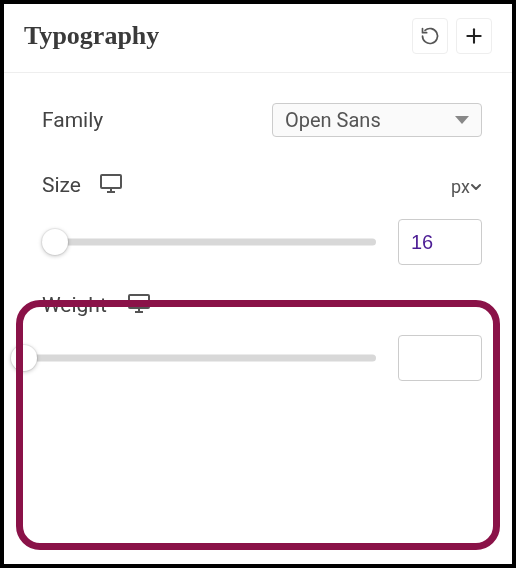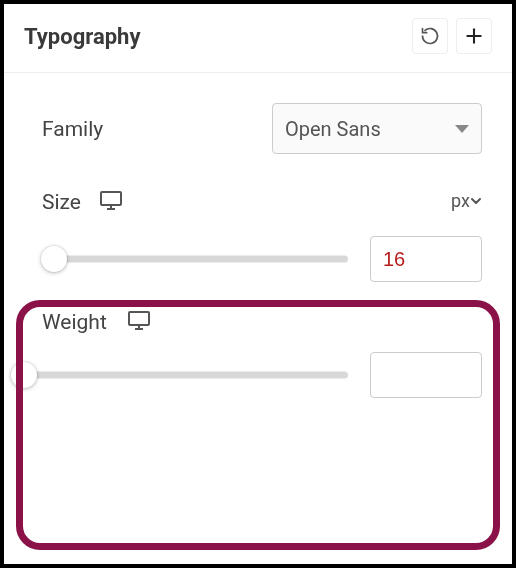--- a/index.html
+++ b/index.html
@@ -17,23 +17,24 @@
     position:relative;
   }
   .header {
     display:flex;
     align-items:center;
     justify-content:space-between;
     padding:14px 20px 18px 20px;
     border-bottom:1px solid #eee;
   }
   .title {
-    font-size:22px;
+    font-size:26px;
     font-weight:700;
     color:#3a3a3a;
+    font-family:Liberation Serif, serif;
   }
   .header-actions {
     display:flex;
     gap:8px;
     align-items:center;
   }
   .icon-btn {
     width:36px;
     height:36px;
     border:1px solid #eee;
@@ -62,41 +63,41 @@
     display:flex;
     align-items:center;
     gap:20px;
     margin-bottom:18px;
     margin-top:10px;
   }
   .select {
     flex:1;
     max-width:210px;
     margin-left:auto;
-    height:51px;
+    height:34px;
     border:1px solid #ccc;
     border-radius:4px;
     display:flex;
     align-items:center;
     justify-content:space-between;
     padding:6px 12px;
     font-size:20px;
     color:#555;
     cursor:pointer;
     background:#fafafa;
   }
   .select .caret {
     width:0;height:0;
     border-left:7px solid transparent;
     border-right:7px solid transparent;
     border-top:8px solid #888;
   }
   .size-top {
     display:flex;
-    align-items:flex-start;
+    align-items:flex-end;
     margin-bottom:22px;
   }
   .unit-picker {
     margin-left:auto;
     display:flex;
     align-items:center;
     gap:0;
     font-size:18px;
     color:#555;
     cursor:pointer;
@@ -125,26 +126,26 @@
   .slider .thumb {
     position:absolute;
     top:50%;
     transform:translate(-50%,-50%);
     width:26px;height:26px;
     border-radius:50%;
     background:#fff;
     box-shadow:0 1px 4px rgba(0,0,0,0.25), 0 0 0 1px rgba(0,0,0,0.05);
   }
   .num-input {
-    width:112px;
+    width:84px;
     height:46px;
     border:1px solid #ccc;
     border-radius:4px;
     font-size:20px;
-    color:#b91c1c;
+    color:#4c1d95;
     padding:8px 12px;
     background:#fff;
   }
   .highlight {
     position:absolute;
     left:12px;
     right:12px;
     top:296px;
     height:250px;
     border:7px solid #8a1248;

